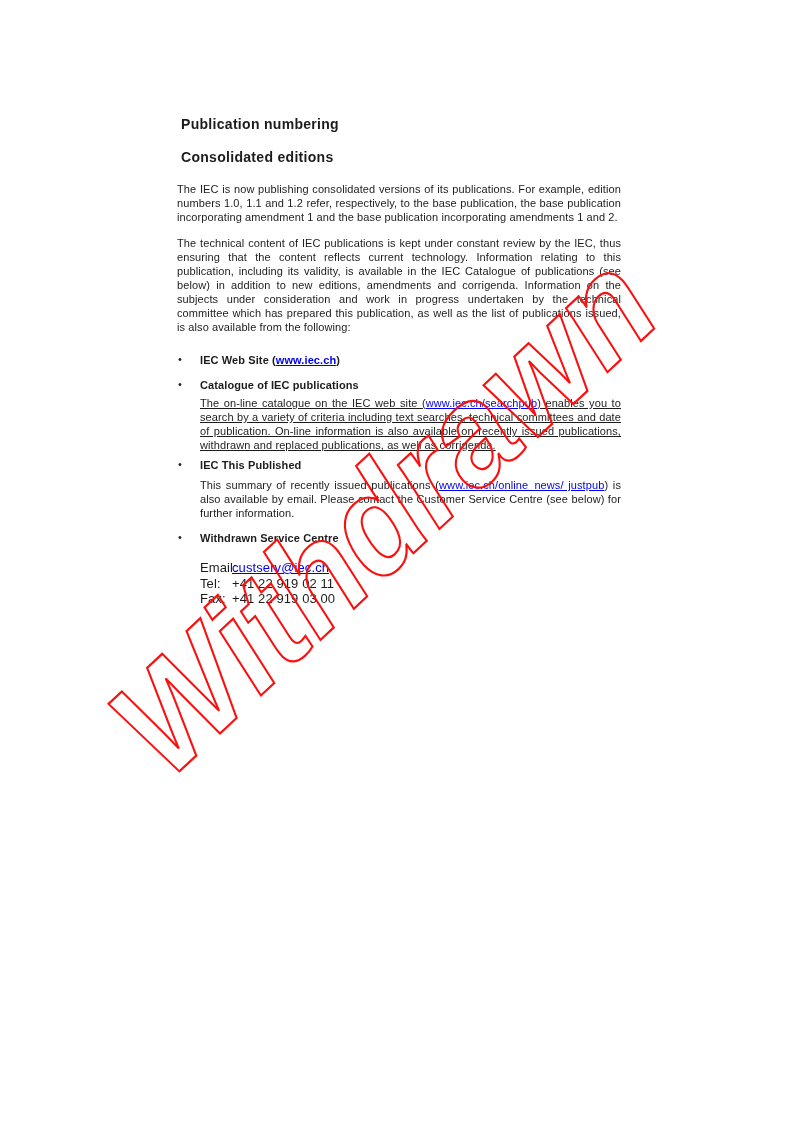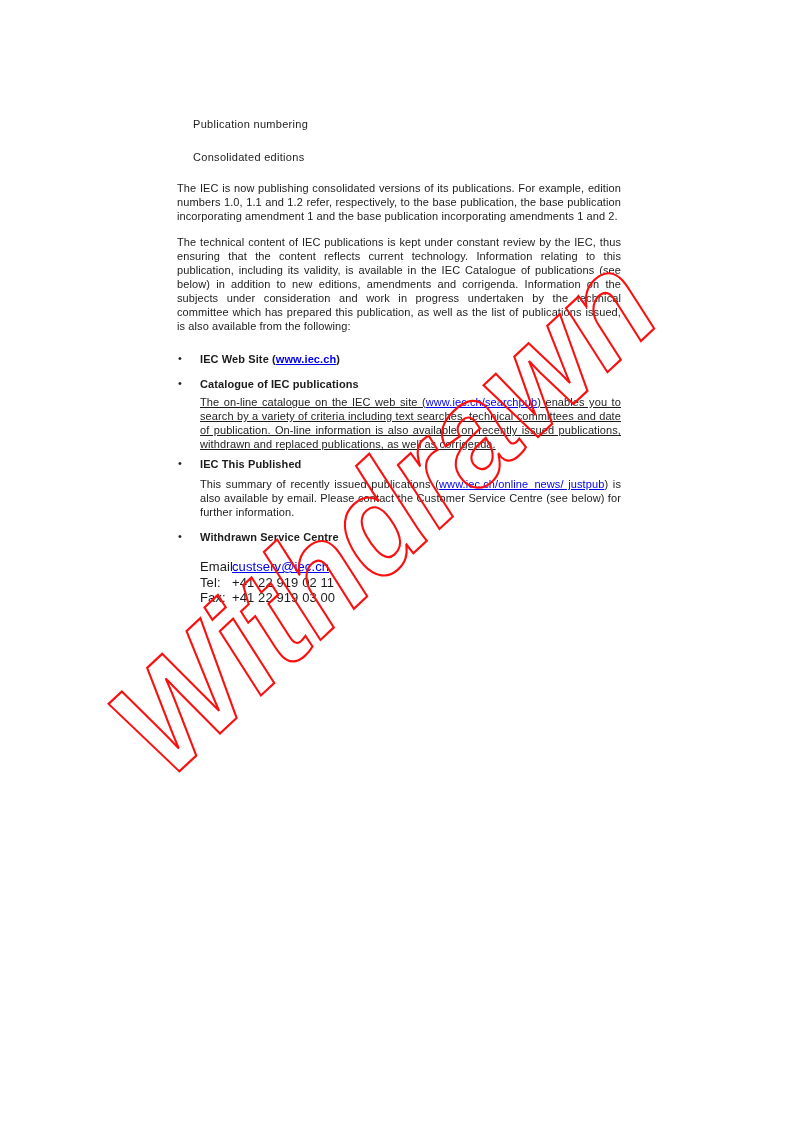--- a/index.html
+++ b/index.html
@@ -20,25 +20,25 @@
     inset: 0;
     background: #ffffff;
   }
   .content {
     position: absolute;
     left: 177px;
     top: 0;
     width: 444px;
   }
   .doc-heading {
-    font-size: 11px;
+    font-size: 14px;
     line-height: 15px;
-    font-weight: normal;
+    font-weight: bold;
     letter-spacing: 0.3px;
-    margin: 16px;
+    margin: 4px;
   }
   .doc-para {
     font-size: 11px;
     line-height: 14px;
     letter-spacing: 0.1px;
     margin: 0;
     text-align: justify;
   }
   .bullet-item {
     position: relative;
@@ -73,21 +73,21 @@
     width: 32px;
   }
   a, .doc-link {
     color: #0000f0;
     text-decoration: underline;
     cursor: pointer;
   }
   .mt4  { margin-top: 4px; text-decoration: underline; }
   .mt5  { margin-top: 5px; }
   .mt6  { margin-top: 6px; }
-  .mt9  { margin-top: 9px; }
+  .mt9  { margin-top: 17px; }
   .mt11 { margin-top: 11px; }
   .mt12 { margin-top: 12px; }
   .mt15 { margin-top: 15px; }
   .mt17 { margin-top: 17px; }
   .mt18 { margin-top: 18px; }
   .mt19 { margin-top: 19px; }
   .mt117 { margin-top: 117px; }
   .watermark-svg {
     position: absolute;
     left: 0;

